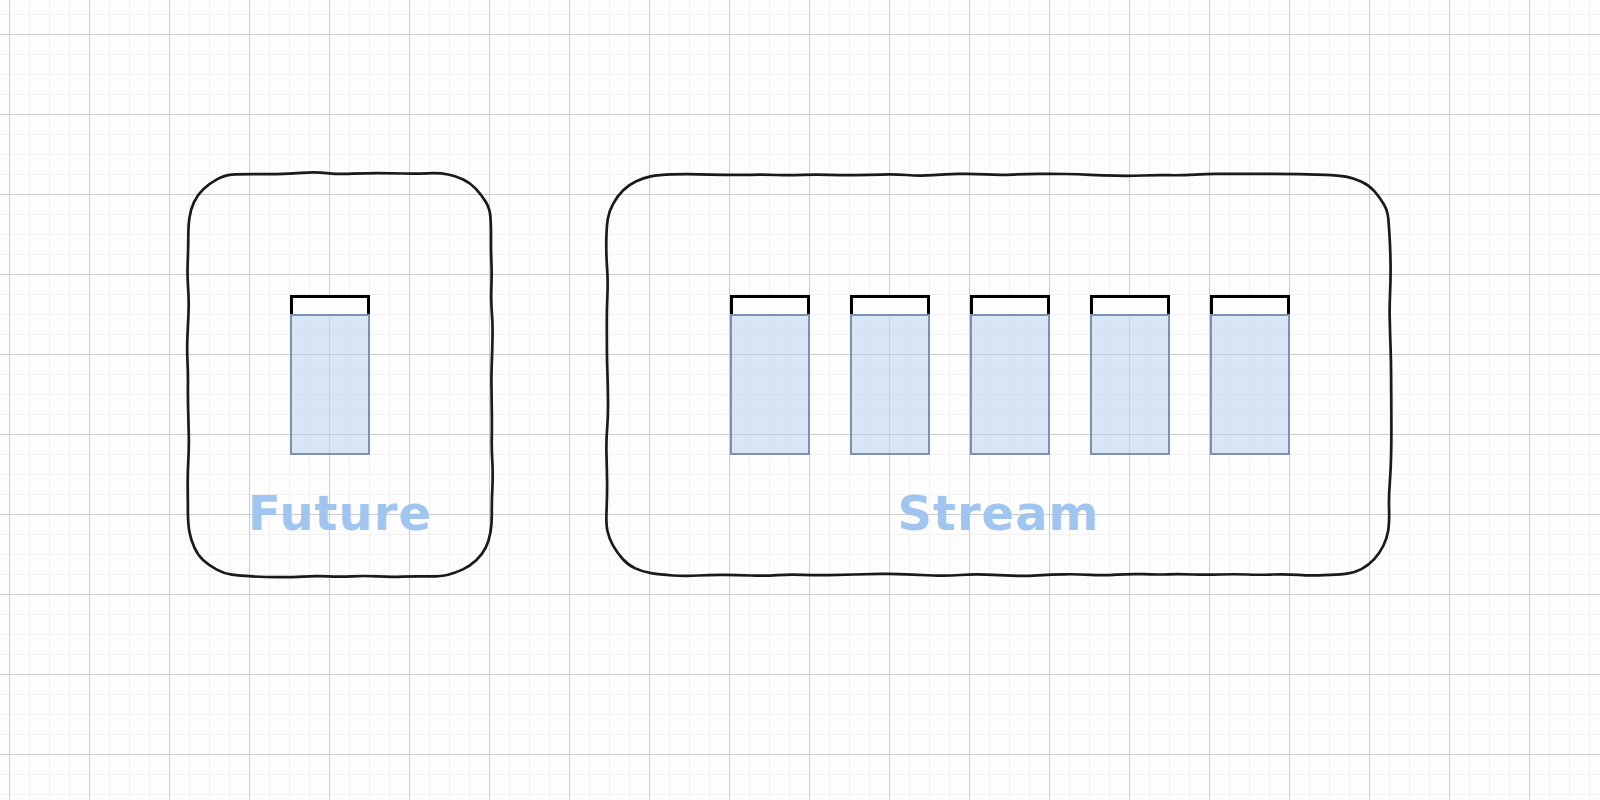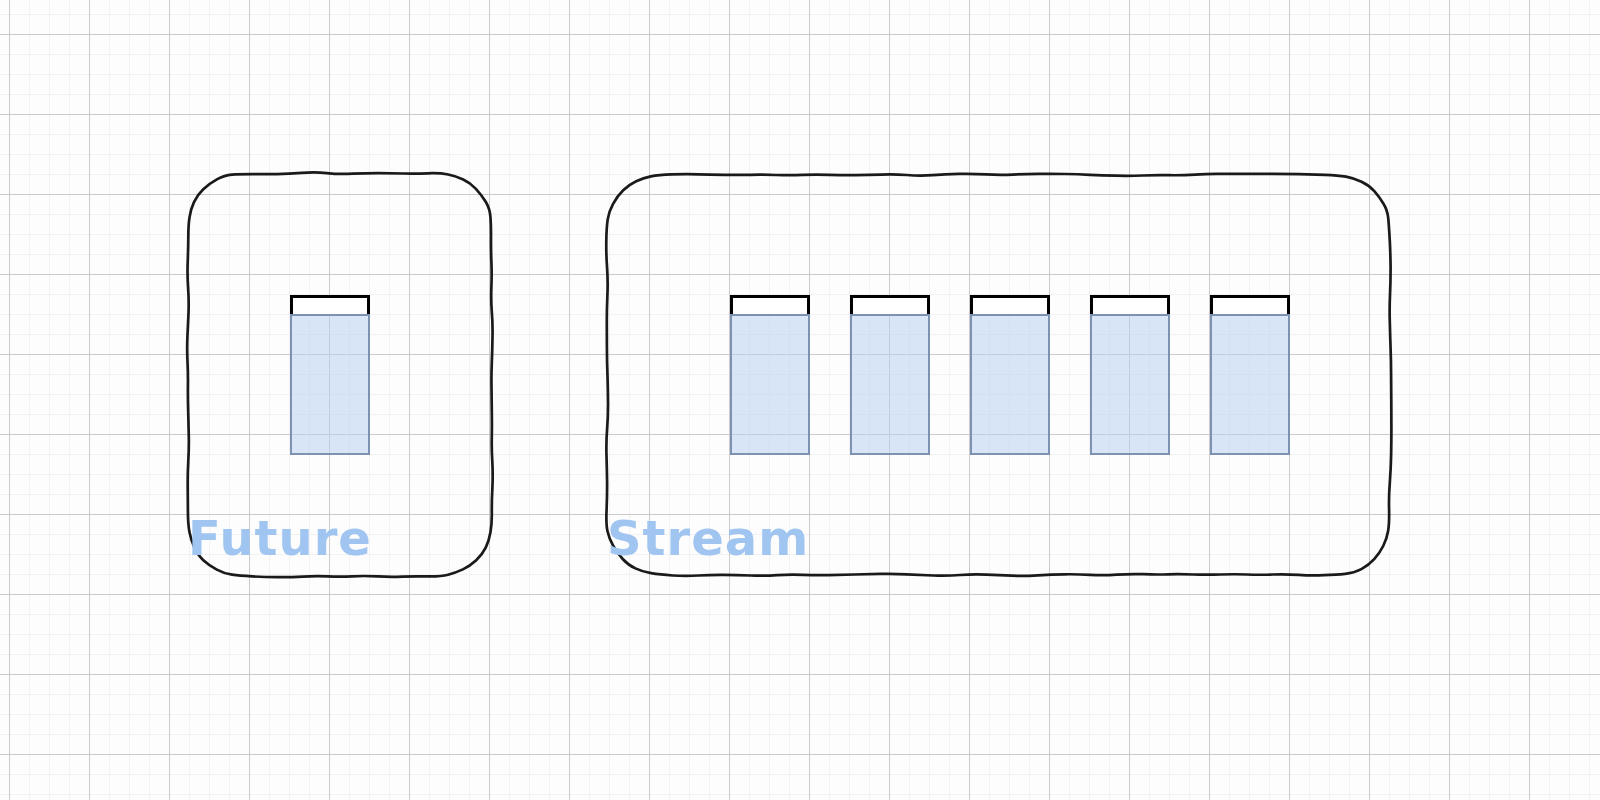--- a/index.html
+++ b/index.html
@@ -48,22 +48,22 @@
 
   .tube-body {
     box-sizing: border-box;
     height: 141px;
     background: var(--item-body-fill, rgba(185,210,243,0.55));
     border: 2px solid var(--item-body-border, #7d92b0);
   }
 
   .box-label {
     position: absolute;
-    top: 512px;
-    text-align: left;
+    top: 487px;
+    text-align: center;
     font-size: 48px;
     font-weight: bold;
     letter-spacing: 1px;
     color: var(--label-text, #a0c5f1);
     line-height: 1.1;
     user-select: none;
   }
   .future-label { left: 188px; width: 304px; }
   .stream-label { left: 607px; width: 783px; }
 </style>

